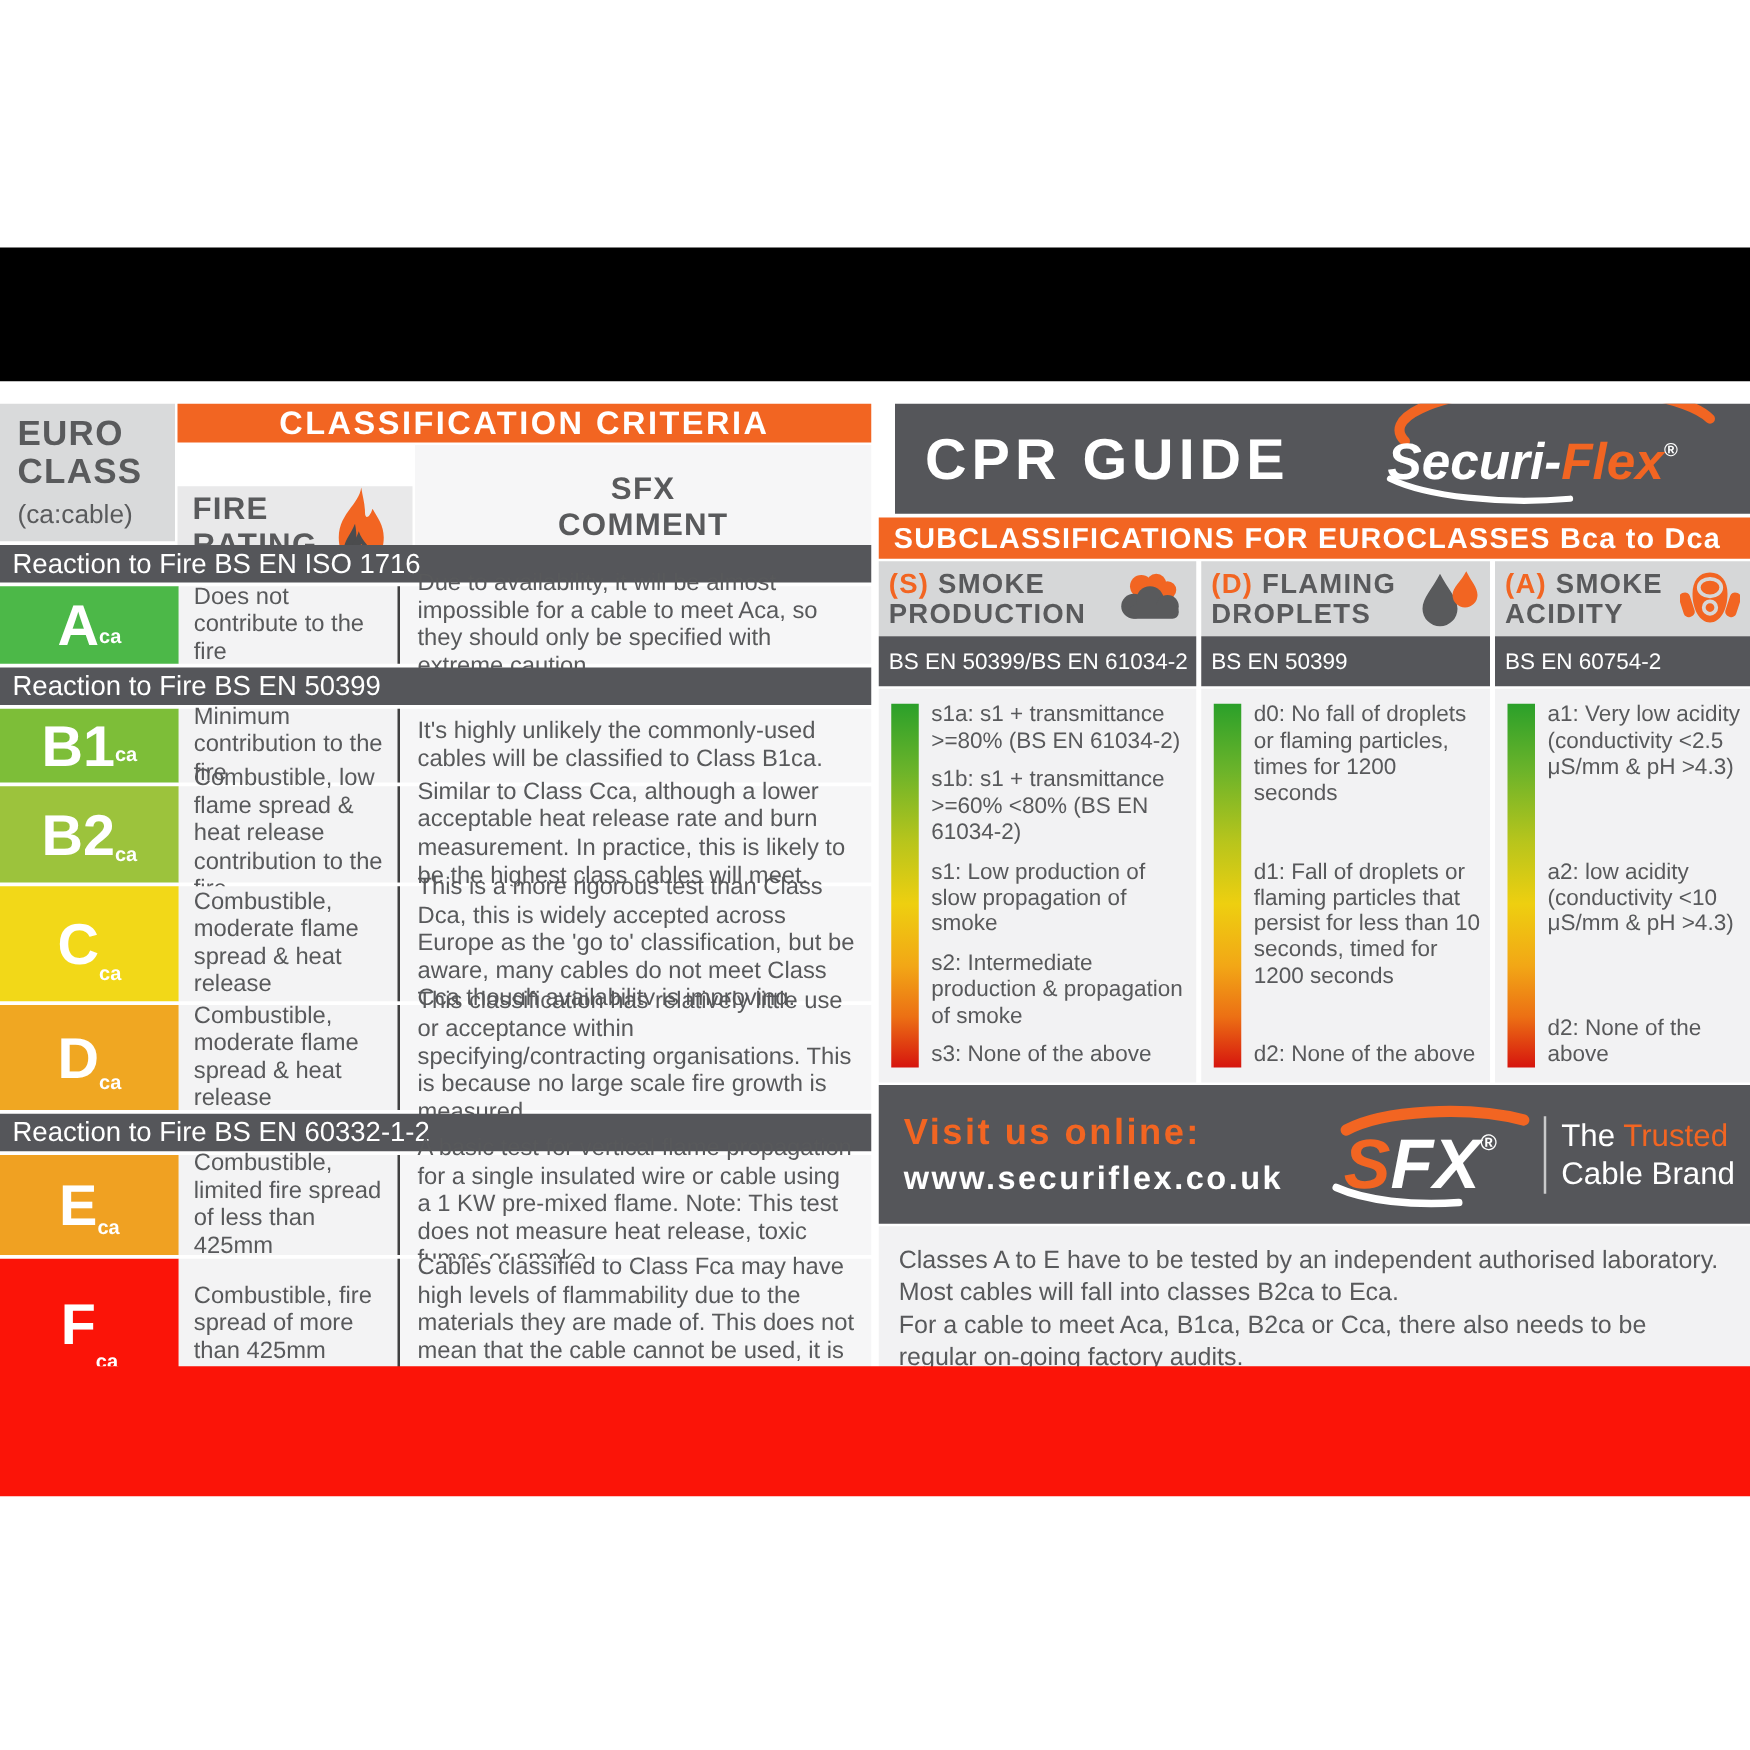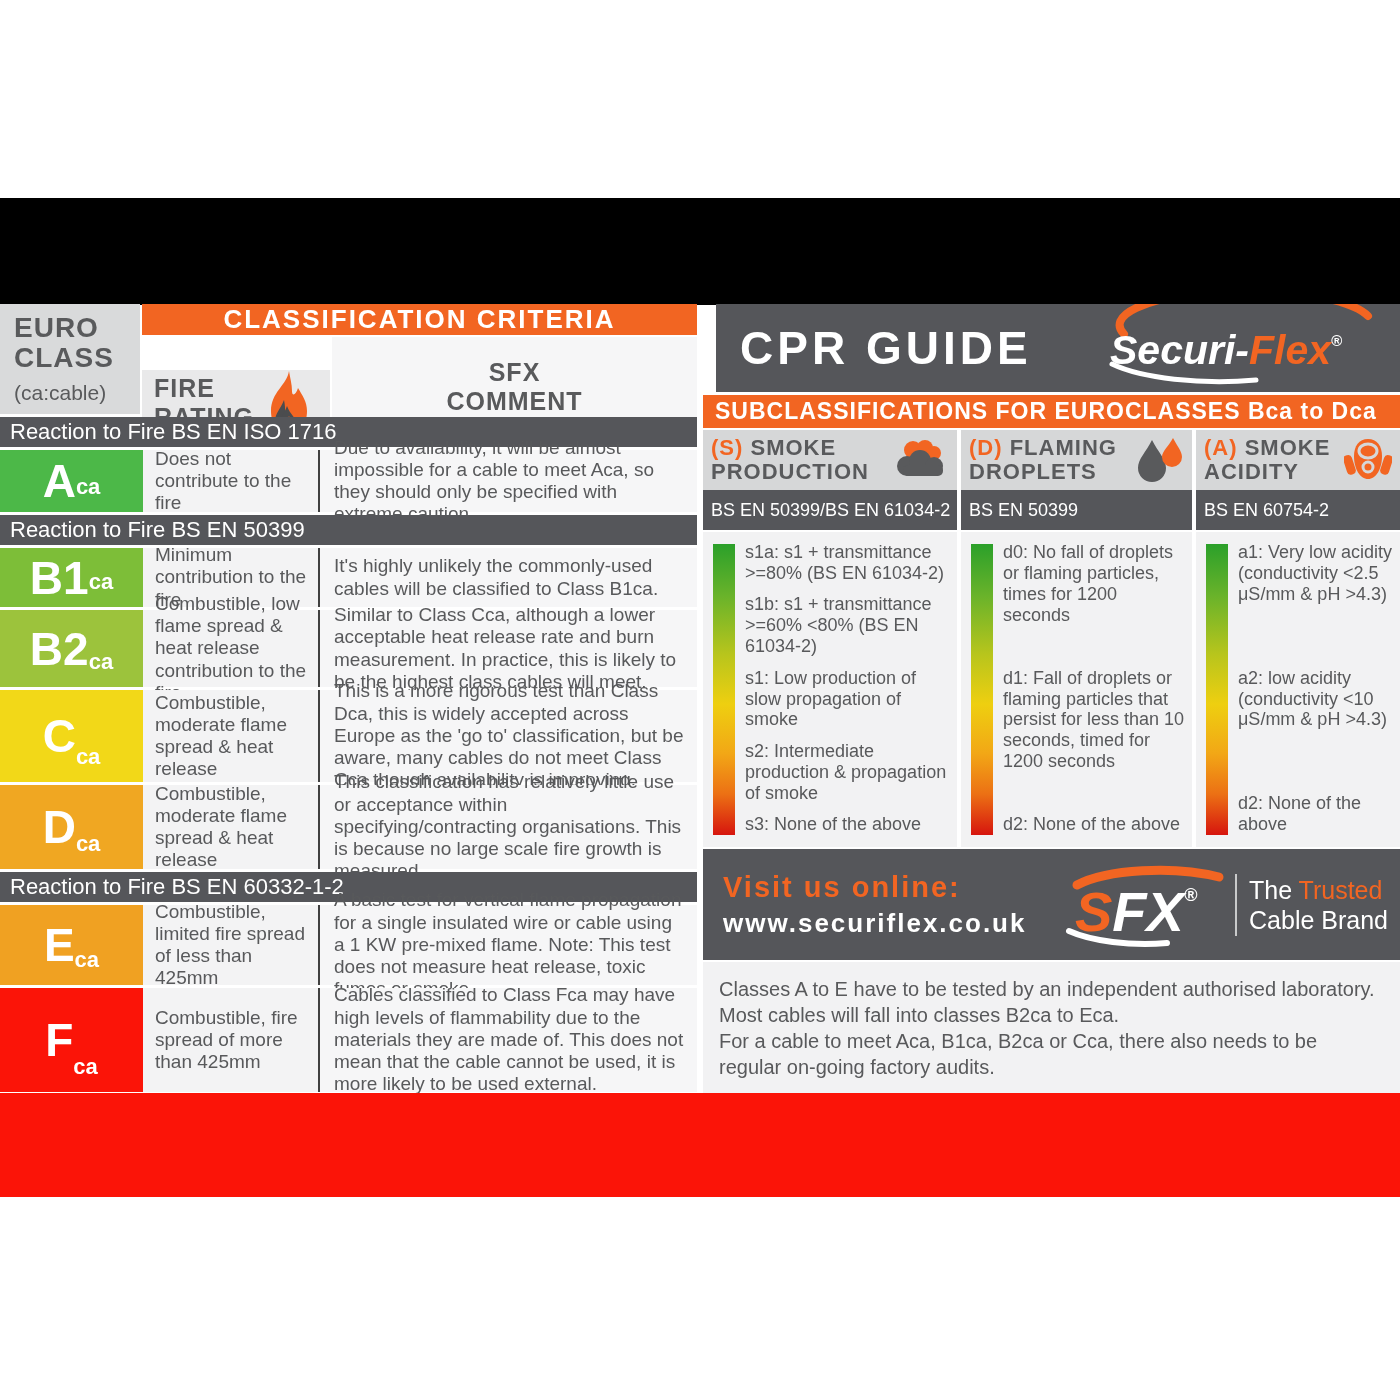--- a/index.html
+++ b/index.html
@@ -1,38 +1,38 @@
 <!DOCTYPE html>
 <html><head>
 <meta charset="utf-8">
 <style>
   html,body{margin:0;padding:0;}
   body{width:1400px;height:1400px;background:#ffffff;font-family:"Liberation Sans",sans-serif;color:#58595b;position:relative;overflow:hidden;}
   .black-band{position:absolute;left:0;top:198px;width:1400px;height:107px;background:#000;}
-  .content{position:absolute;left:0;top:304px;width:1400px;height:788px;display:flex;border-radius:14px;}
+  .content{position:absolute;left:0;top:323px;width:1400px;height:788px;display:flex;border-radius:14px;}
   .left-panel{width:697px;margin-right:6px;display:flex;flex-direction:column;}
   .right-panel{width:697px;display:flex;flex-direction:column;}
 
   
   .lheader{display:flex;height:110px;margin-bottom:3px;}
   .euro-cell{width:140px;background:#d9dadb;display:flex;flex-direction:column;justify-content:center;padding-left:14px;box-sizing:border-box;}
   .euro-cell .b{font-weight:bold;font-size:28px;color:#595a5c;line-height:1.05;letter-spacing:1px;}
   .euro-cell .r{font-size:21px;color:#595a5c;margin-top:9px;}
   .lheader-right{flex:1;display:flex;flex-direction:column;margin-left:2px;}
   .crit-bar{height:36px;background:#f26522;color:#fff;font-weight:bold;font-size:26px;letter-spacing:2px;display:flex;align-items:center;justify-content:center;}
   .lheader-cells{flex:1;display:flex;margin-top:2px;}
   .fire-cell{width:188px;background:#e9e9ea;display:flex;align-items:center;padding-left:12px;box-sizing:border-box;margin-top:33px;}
   .fire-cell .t{font-weight:bold;font-size:25px;color:#595a5c;line-height:1.15;letter-spacing:1px;}
   .sfx-cell{flex:1;background:#f6f6f7;display:flex;flex-direction:column;align-items:center;justify-content:center;margin-left:2px;}
   .sfx-cell .t{font-weight:bold;font-size:25px;color:#595a5c;line-height:1.15;letter-spacing:1px;text-align:center;}
   .section-bar{height:30px;background:#55565a;color:#fff;font-size:22px;display:flex;align-items:center;padding-left:10px;margin-bottom:3px;flex:none;}
   .lrow{display:flex;margin-bottom:3px;flex:none;}
   .lcell-letter{width:143px;display:flex;align-items:center;justify-content:center;color:#fff;font-weight:bold;}
   .lcell-letter .big{font-size:46px;}
-  .lcell-letter .sub{font-size:22px;align-self:flex-end;margin-bottom:12px;}
+  .lcell-letter .sub{font-size:16px;align-self:flex-end;margin-bottom:12px;}
   .lcell-rating{width:177px;background:#f3f3f4;padding:8px 8px 8px 12px;box-sizing:border-box;font-size:19px;line-height:1.16;border-right:2px solid #404040;display:flex;align-items:center;}
   .lcell-comment{flex:1;background:#f6f6f7;padding:8px 10px 8px 14px;box-sizing:border-box;font-size:19px;line-height:1.17;display:flex;align-items:center;}
   .rowA{height:62px;}.rowB1{height:59px;}.rowB2{height:77px;}.rowC{height:92px;}.rowD{height:84px;}.rowE{height:80px;}.rowF{height:104px;}
   .cA{background:#4cb848;}.cB1{background:#7dbe38;}.cB2{background:#9cc33c;}.cC{background:#f2d818;}.cD{background:#f0a722;}.cE{background:#f0a122;}.cF{background:#fb1408;}
 
   
   .rheader{height:110px;background:#55565a;margin-bottom:3px;display:flex;align-items:center;justify-content:space-between;padding:0 14px 0 24px;box-sizing:border-box;margin-left:13px;}
   .cpr-title{color:#fff;font-weight:bold;font-size:46px;letter-spacing:4px;}
   .subclass-bar{height:33px;background:#f26522;color:#fff;font-weight:bold;font-size:23px;letter-spacing:1px;display:flex;align-items:center;padding-left:12px;margin-bottom:2px;flex:none;}
   .cols{display:flex;height:417px;flex:none;}

